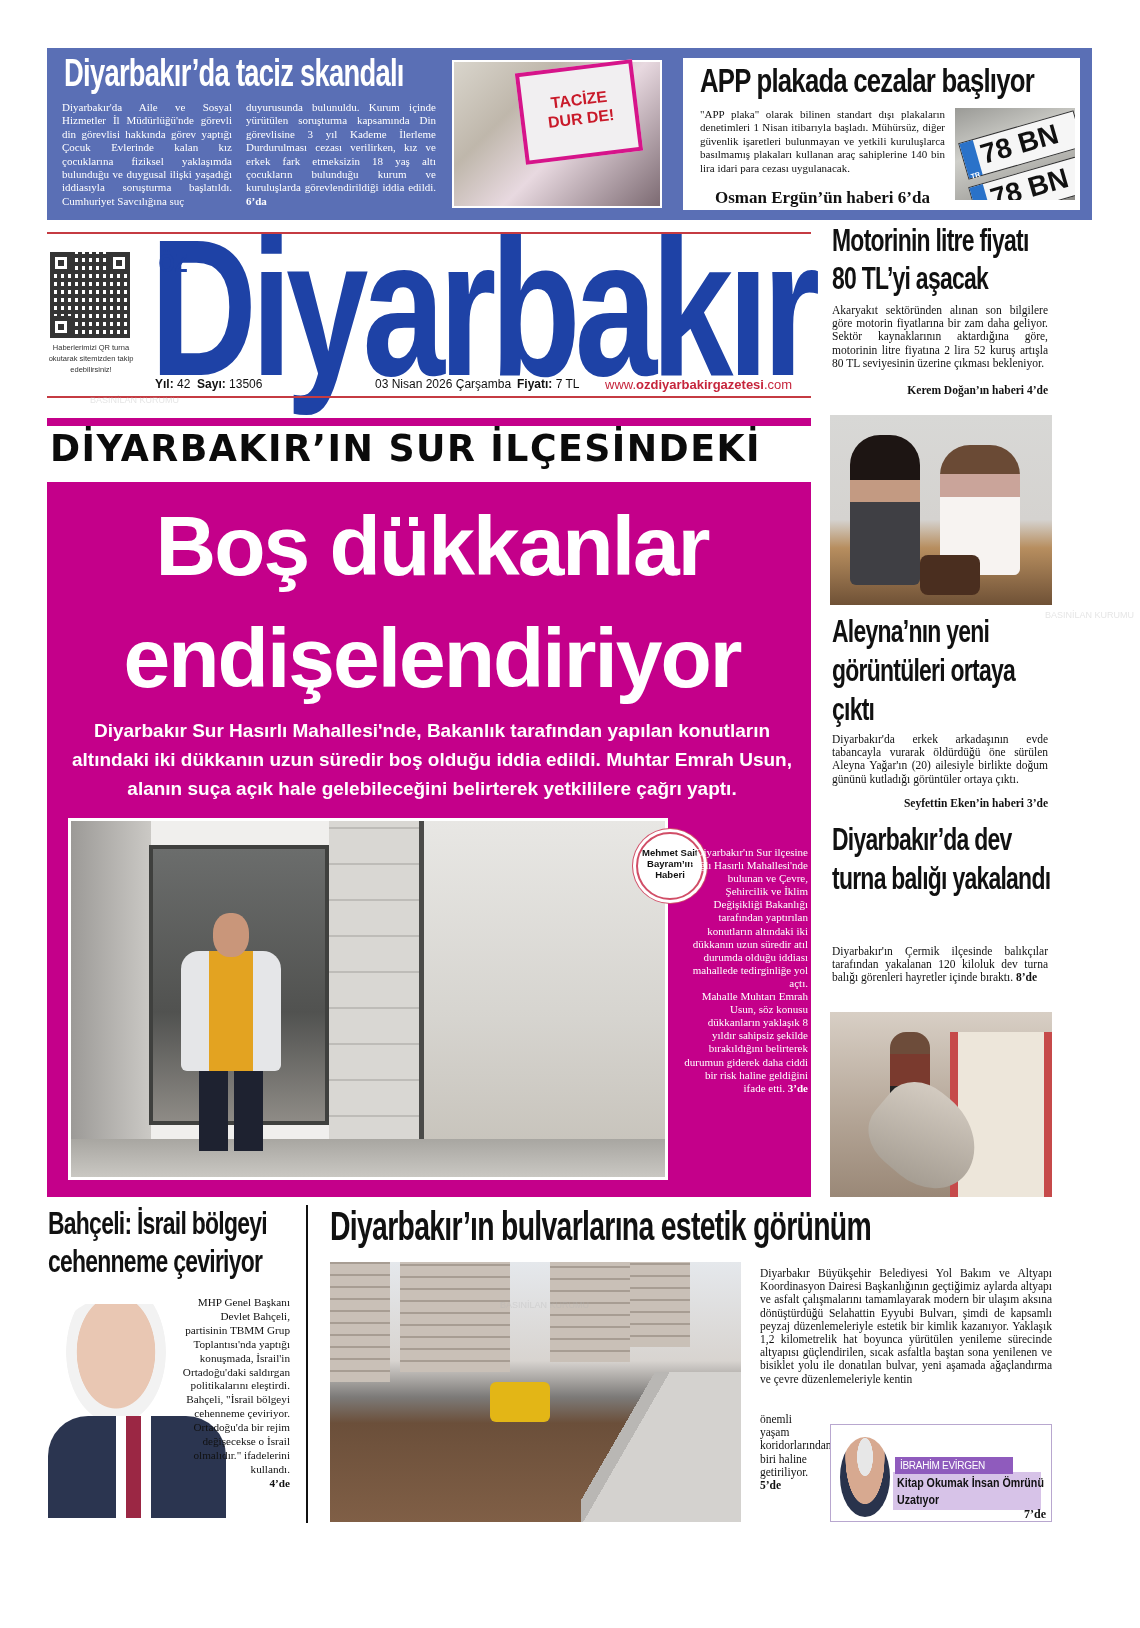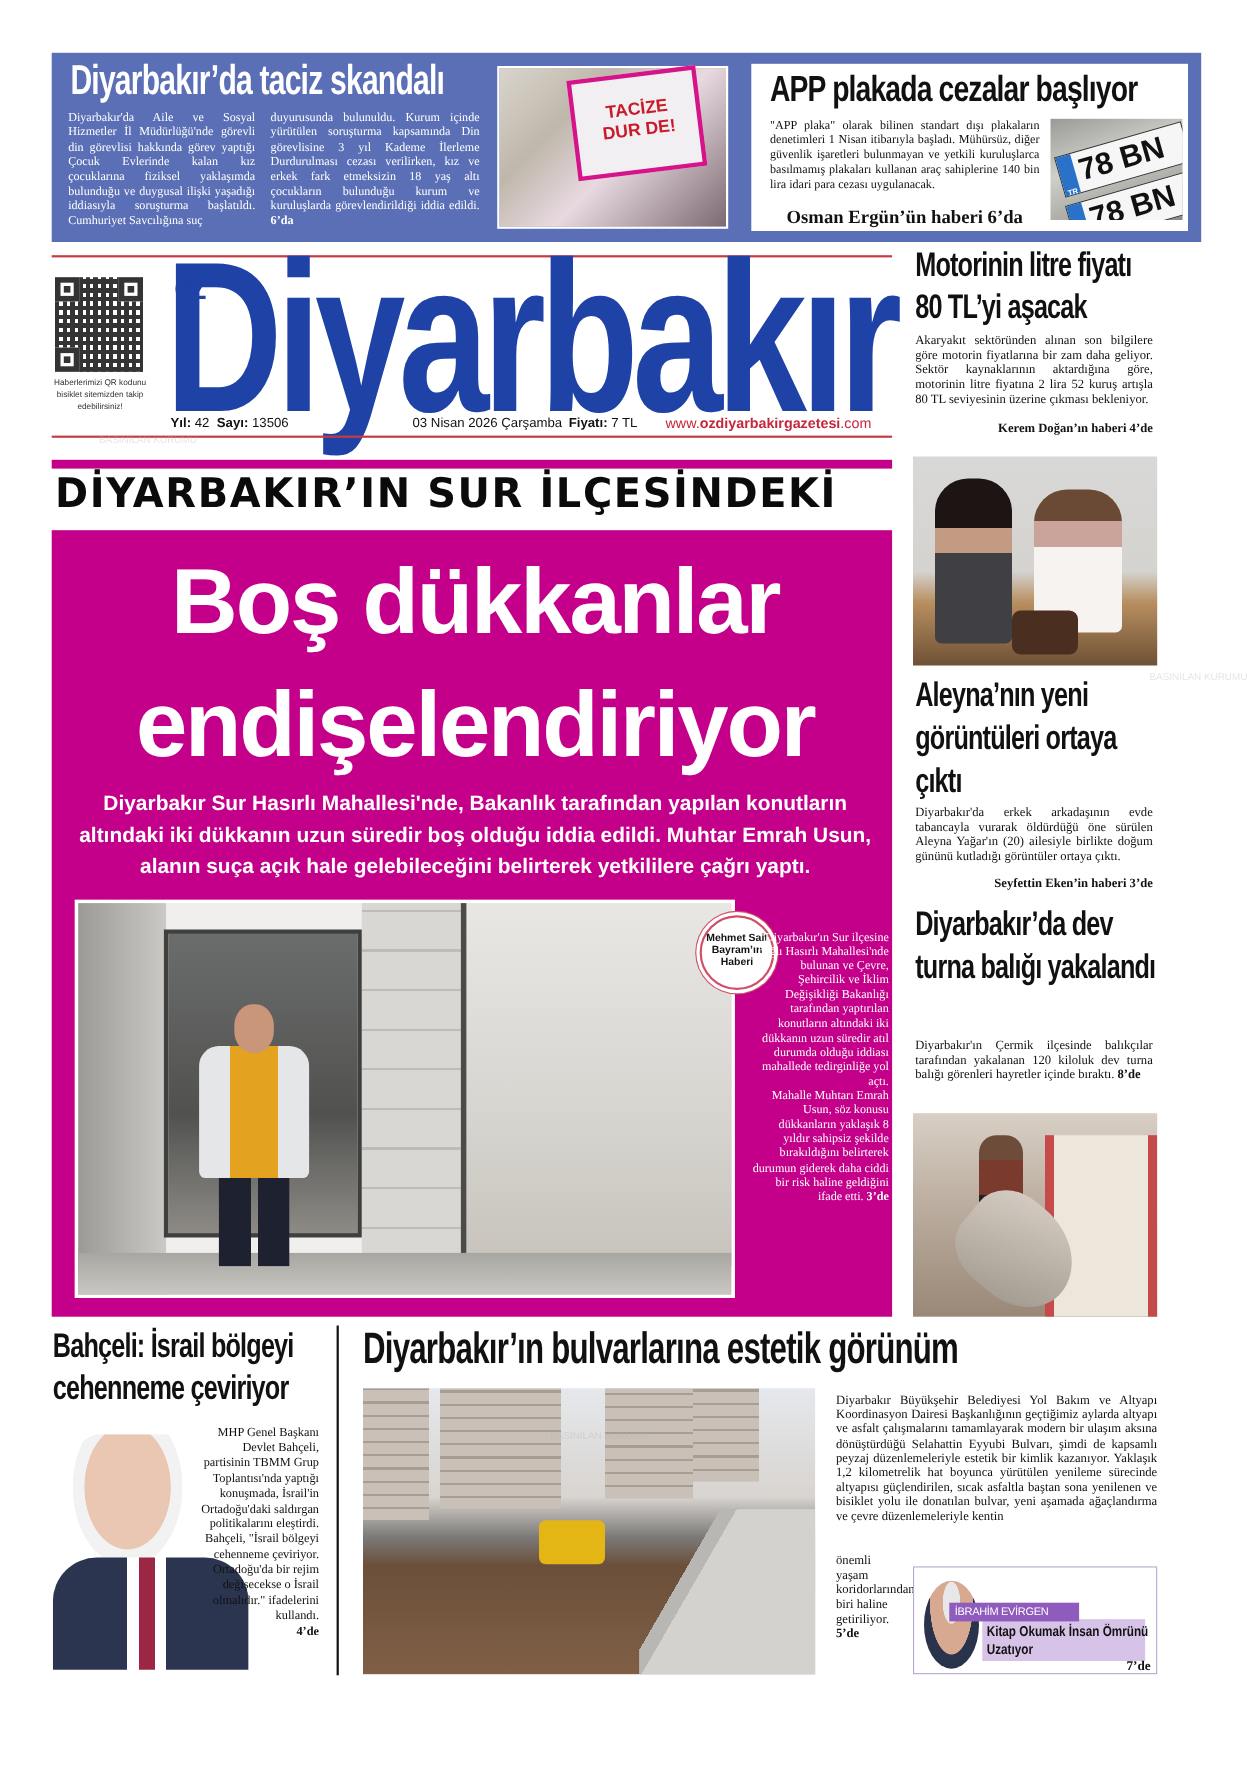--- a/index.html
+++ b/index.html
@@ -96,21 +96,21 @@
   #photo-bulvar .bld { position: absolute; top: 0; background: repeating-linear-gradient(0deg,#c9c0b7 0 10px,#a79d93 10px 12px); }
   #photo-bulvar .road { position: absolute; right: 0; bottom: 0; width: 160px; height: 150px; background: linear-gradient(120deg,transparent 0 30%,#b9b7b4 30% 36%,#d4d2cf 36%); }
   #photo-bulvar .loader { position: absolute; left: 160px; top: 120px; width: 60px; height: 40px; background: #e3b616; border-radius: 6px; }
   #bulvar-body { left: 760px; top: 1267px; width: 292px; }
   #bulvar-body-narrow { left: 760px; top: 1413px; width: 50px; font-family: "Liberation Serif", serif; font-size: 11.5px; line-height: 13.2px; text-align: left; }
   #bulvar-body-narrow .ref { font-weight: bold; }
 
   
   #col-box { left: 830px; top: 1424px; width: 222px; height: 98px; border: 1px solid #b8a7cf; background: #fff; }
   #col-photo { left: 840px; top: 1437px; width: 50px; height: 80px; border-radius: 50%; background: radial-gradient(ellipse at 50% 25%,#e7e7e7 0 22%,#d7a990 23% 55%,#29334c 56%); }
-  #col-name { left: 863px; top: 1457px; width: 118px; height: 17px; background: #8f5bbd; color: #fff; font-family: "Liberation Sans", sans-serif; font-size: 10px; padding: 3px 5px; letter-spacing: -0.3px; }
+  #col-name { left: 895px; top: 1457px; width: 118px; height: 17px; background: #8f5bbd; color: #fff; font-family: "Liberation Sans", sans-serif; font-size: 10px; padding: 3px 5px; letter-spacing: -0.3px; }
   #col-title-bg { left: 893px; top: 1472px; width: 148px; height: 38px; background: #d7c3e8; }
   #col-title { left: 897px; top: 1474px; width: 200px; font-family: "Liberation Sans", sans-serif; font-weight: bold; font-size: 13px; line-height: 17px; color: #111; transform: scaleX(0.82); transform-origin: left top; }
   #col-ref { left: 1024px; top: 1507px; font-family: "Liberation Serif", serif; font-weight: bold; font-size: 12px; color: #111; }
 
   
   .wm { position: absolute; color: rgba(180,180,180,.35); font-family: "Liberation Sans", sans-serif; font-weight: normal; font-size: 9px; line-height: 10px; text-align: center; pointer-events: none; }
 </style>
 </head>
 <body>
 
@@ -130,21 +130,21 @@
   <div class="plate" style="left:6px;top:18px;width:120px;height:38px;font-size:28px;padding-left:18px;line-height:34px;"><span class="tr">TR</span><span>78 BN</span></div>
   <div class="plate" style="left:16px;top:62px;width:120px;height:38px;font-size:28px;padding-left:18px;line-height:34px;"><span class="tr">TR</span><span>78 BN</span></div>
 </div>
 
 <div class="abs" id="mast-rule"></div>
 <div class="abs" id="qr">
   <div class="qr-eye" style="left:0;top:0;"></div>
   <div class="qr-eye" style="right:0;top:0;"></div>
   <div class="qr-eye" style="left:0;bottom:0;"></div>
 </div>
-<div class="abs" id="qr-caption">Haberlerimizi QR kodunu bisiklet sitemizden takip edebilirsiniz!</div>
+<div class="abs" id="qr-caption">Haberlerimizi QR turna okutarak sitemizden takip edebilirsiniz!</div>
 <div class="abs" id="logo-main">Diyarbakır</div>
 <div class="abs" id="logo-oz">ÖZ</div>
 <div class="abs mast-meta" style="left:155px;">
   <b>Yıl:</b> <span>42</span>&nbsp;&nbsp;<b>Sayı:</b> <span>13506</span>
 </div>
 <div class="abs mast-meta" style="left:375px;">03 Nisan 2026 Çarşamba</div>
 <div class="abs mast-meta" style="left:517px;"><b>Fiyatı:</b> <span>7 TL</span></div>
 <div class="abs" id="mast-url"><span>www.</span><b>ozdiyarbakirgazetesi</b><span>.com</span></div>
 <div class="abs" id="mast-rule2"></div>
 

